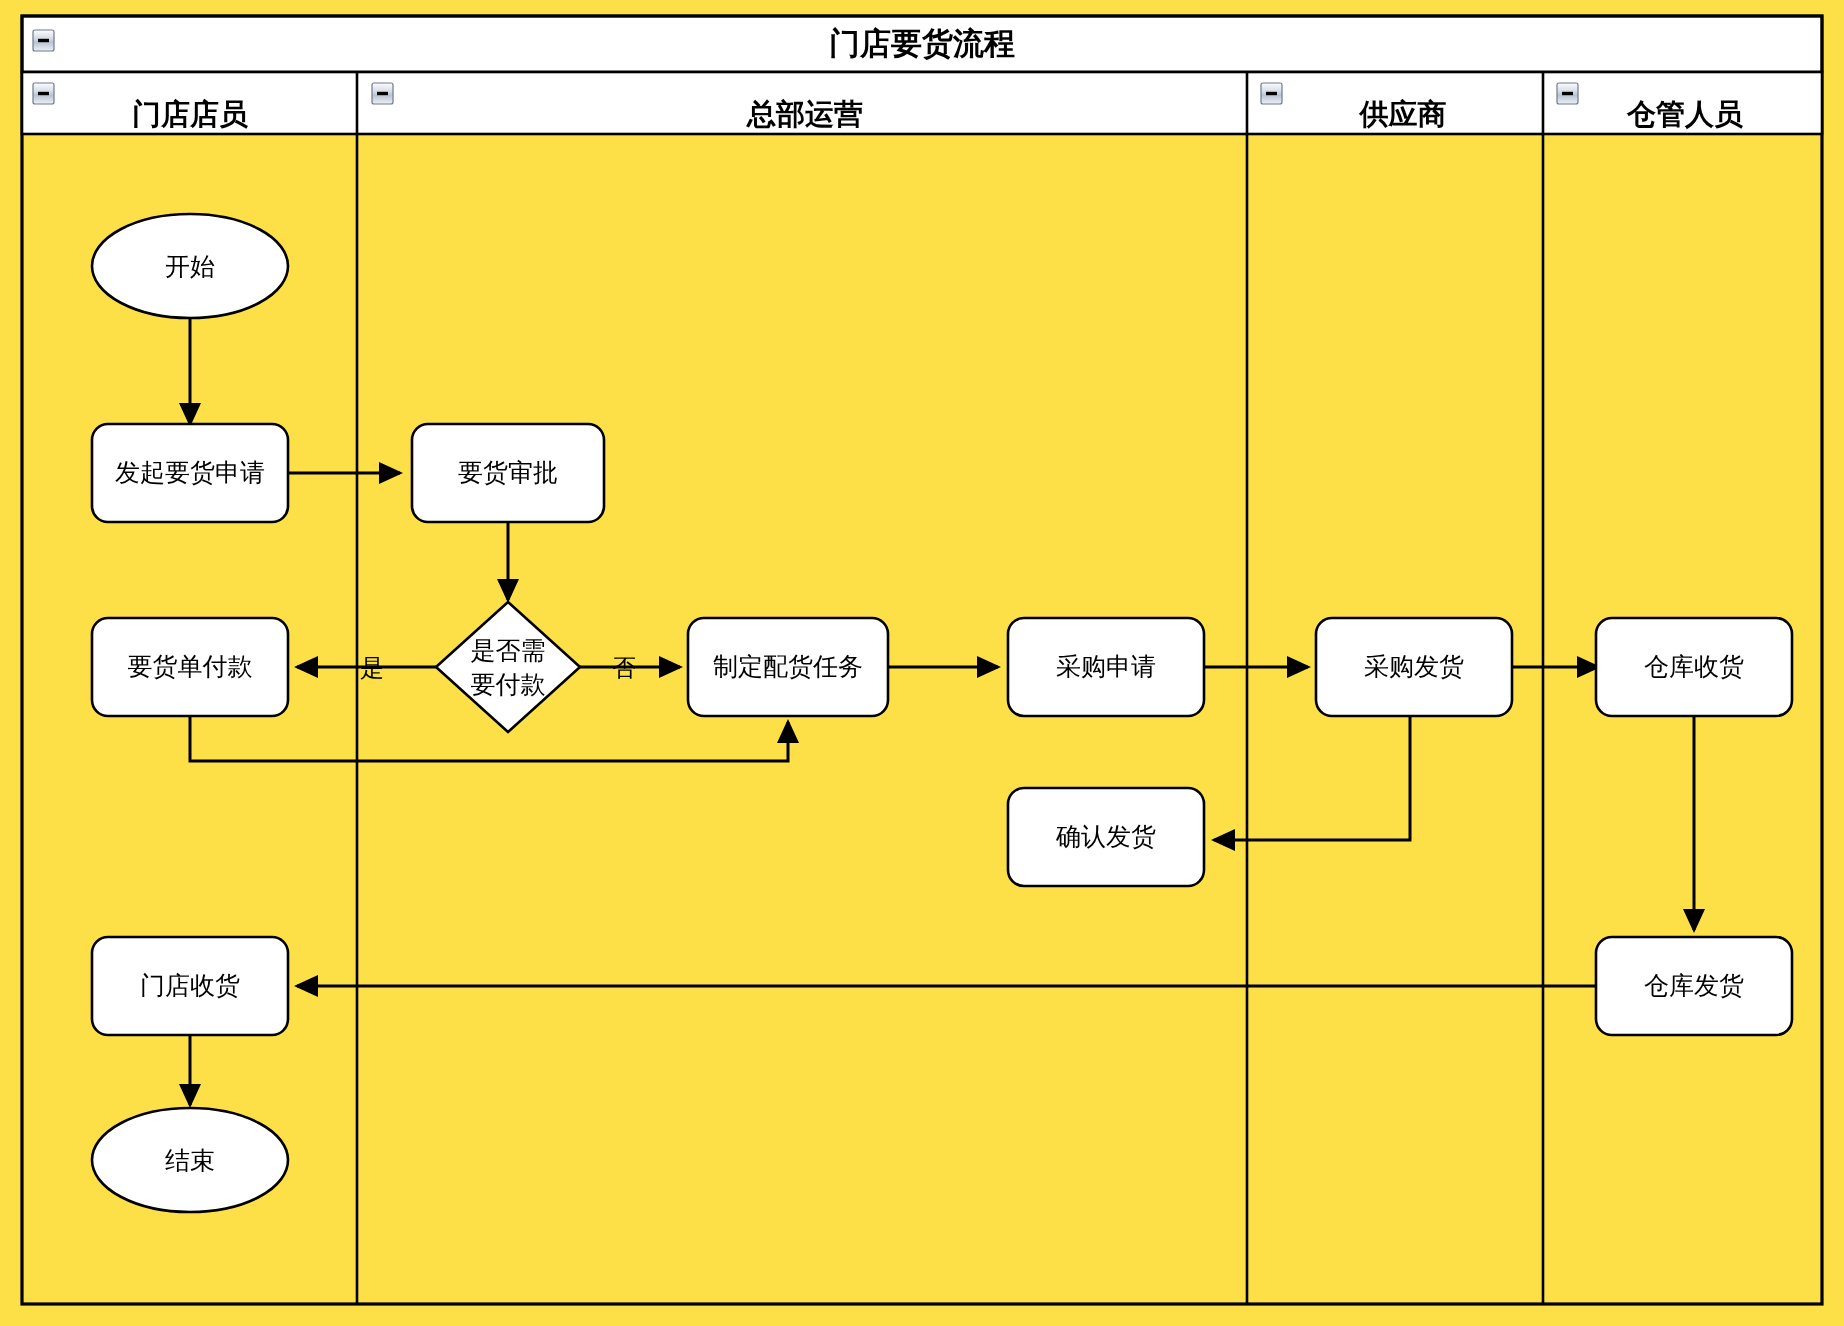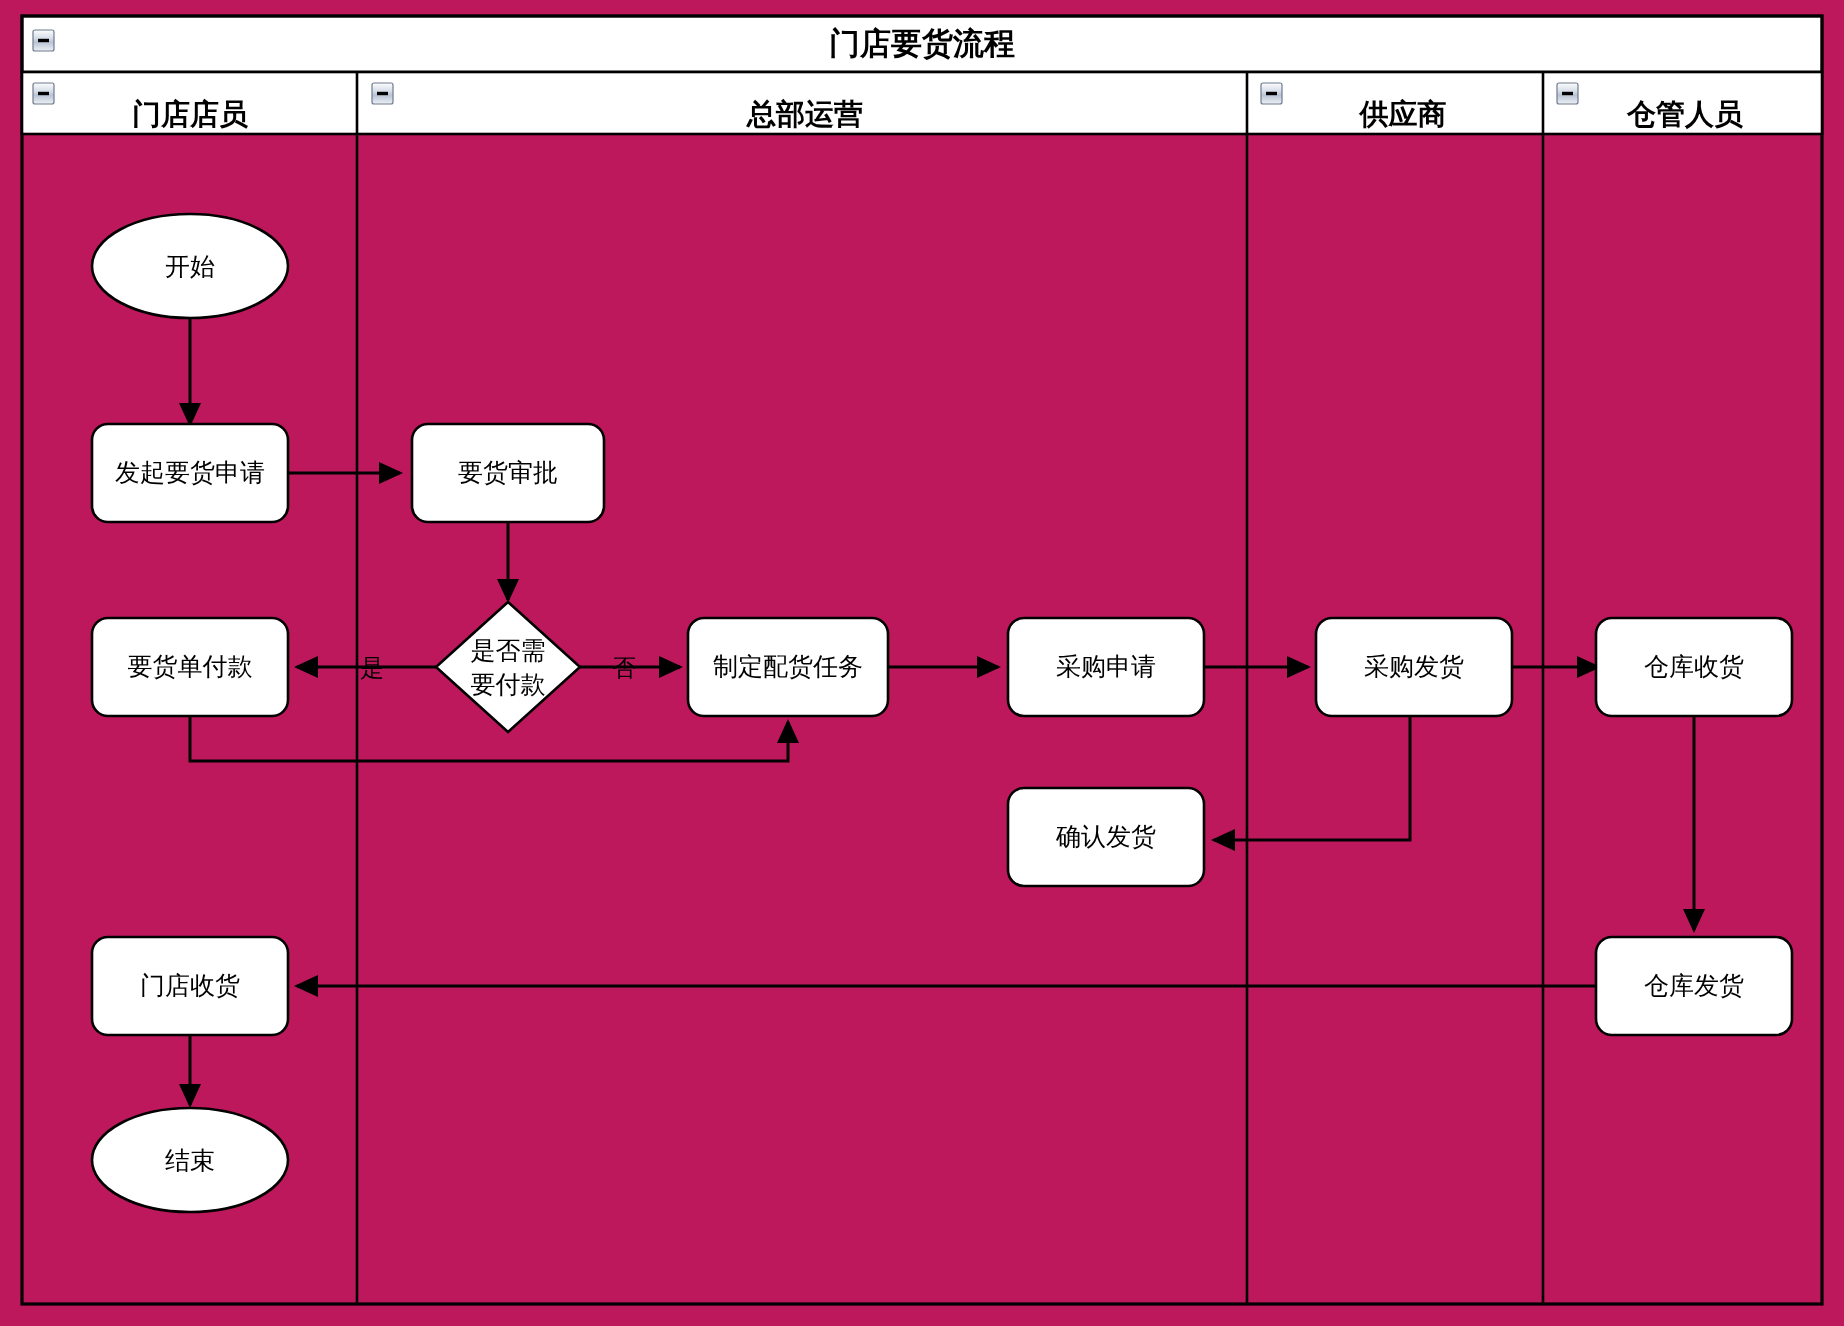--- a/index.html
+++ b/index.html
@@ -7,21 +7,21 @@
     padding: 0;
     background: #ffffff;
   }
   body {
     font-family: "DejaVu Sans", "Liberation Sans", sans-serif;
   }
   #stage {
     position: relative;
     width: 1844px;
     height: 1326px;
-    background: #be185d;
+    background: #fde047;
     overflow: hidden;
     text-align: right;
   }
   #diagram {
     position: absolute;
     top: 0;
     left: 0;
     width: 1844px;
     height: 1326px;
   }

